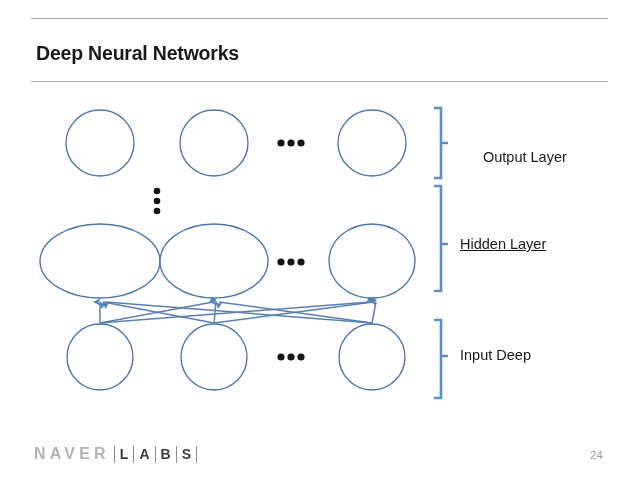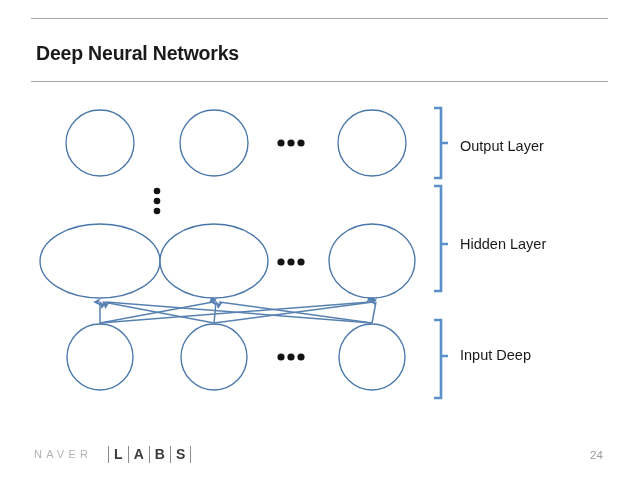--- a/index.html
+++ b/index.html
@@ -51,39 +51,39 @@
   }
 
   
   .layer-label {
     position: absolute;
     left: 460px;
     font-size: 14.5px;
     color: #1a1a1a;
     white-space: nowrap;
   }
-  #label-output { top: 138px; }
-  #label-hidden { top: 236px; }
+  #label-output { top: 149px; margin-left: 23px; }
+  #label-hidden { top: 236px; text-decoration: underline; }
   #label-input  { top: 347px; }
 
   
   #footer-logo {
     position: absolute;
     left: 34px;
     top: 443px;
     display: flex;
     align-items: center;
     height: 22px;
   }
   #footer-logo .naver-word {
-    font-size: 11px;
-    font-weight: normal;
+    font-size: 16px;
+    font-weight: bold;
     letter-spacing: 4.2px;
     color: #b3b3b3;
-    margin-right: 16px;
+    margin-right: 4px;
   }
   #footer-logo .labs-group {
     display: flex;
     align-items: stretch;
     height: 17px;
   }
   #footer-logo .bar {
     width: 1px;
     background: #8c8c8c;
   }

